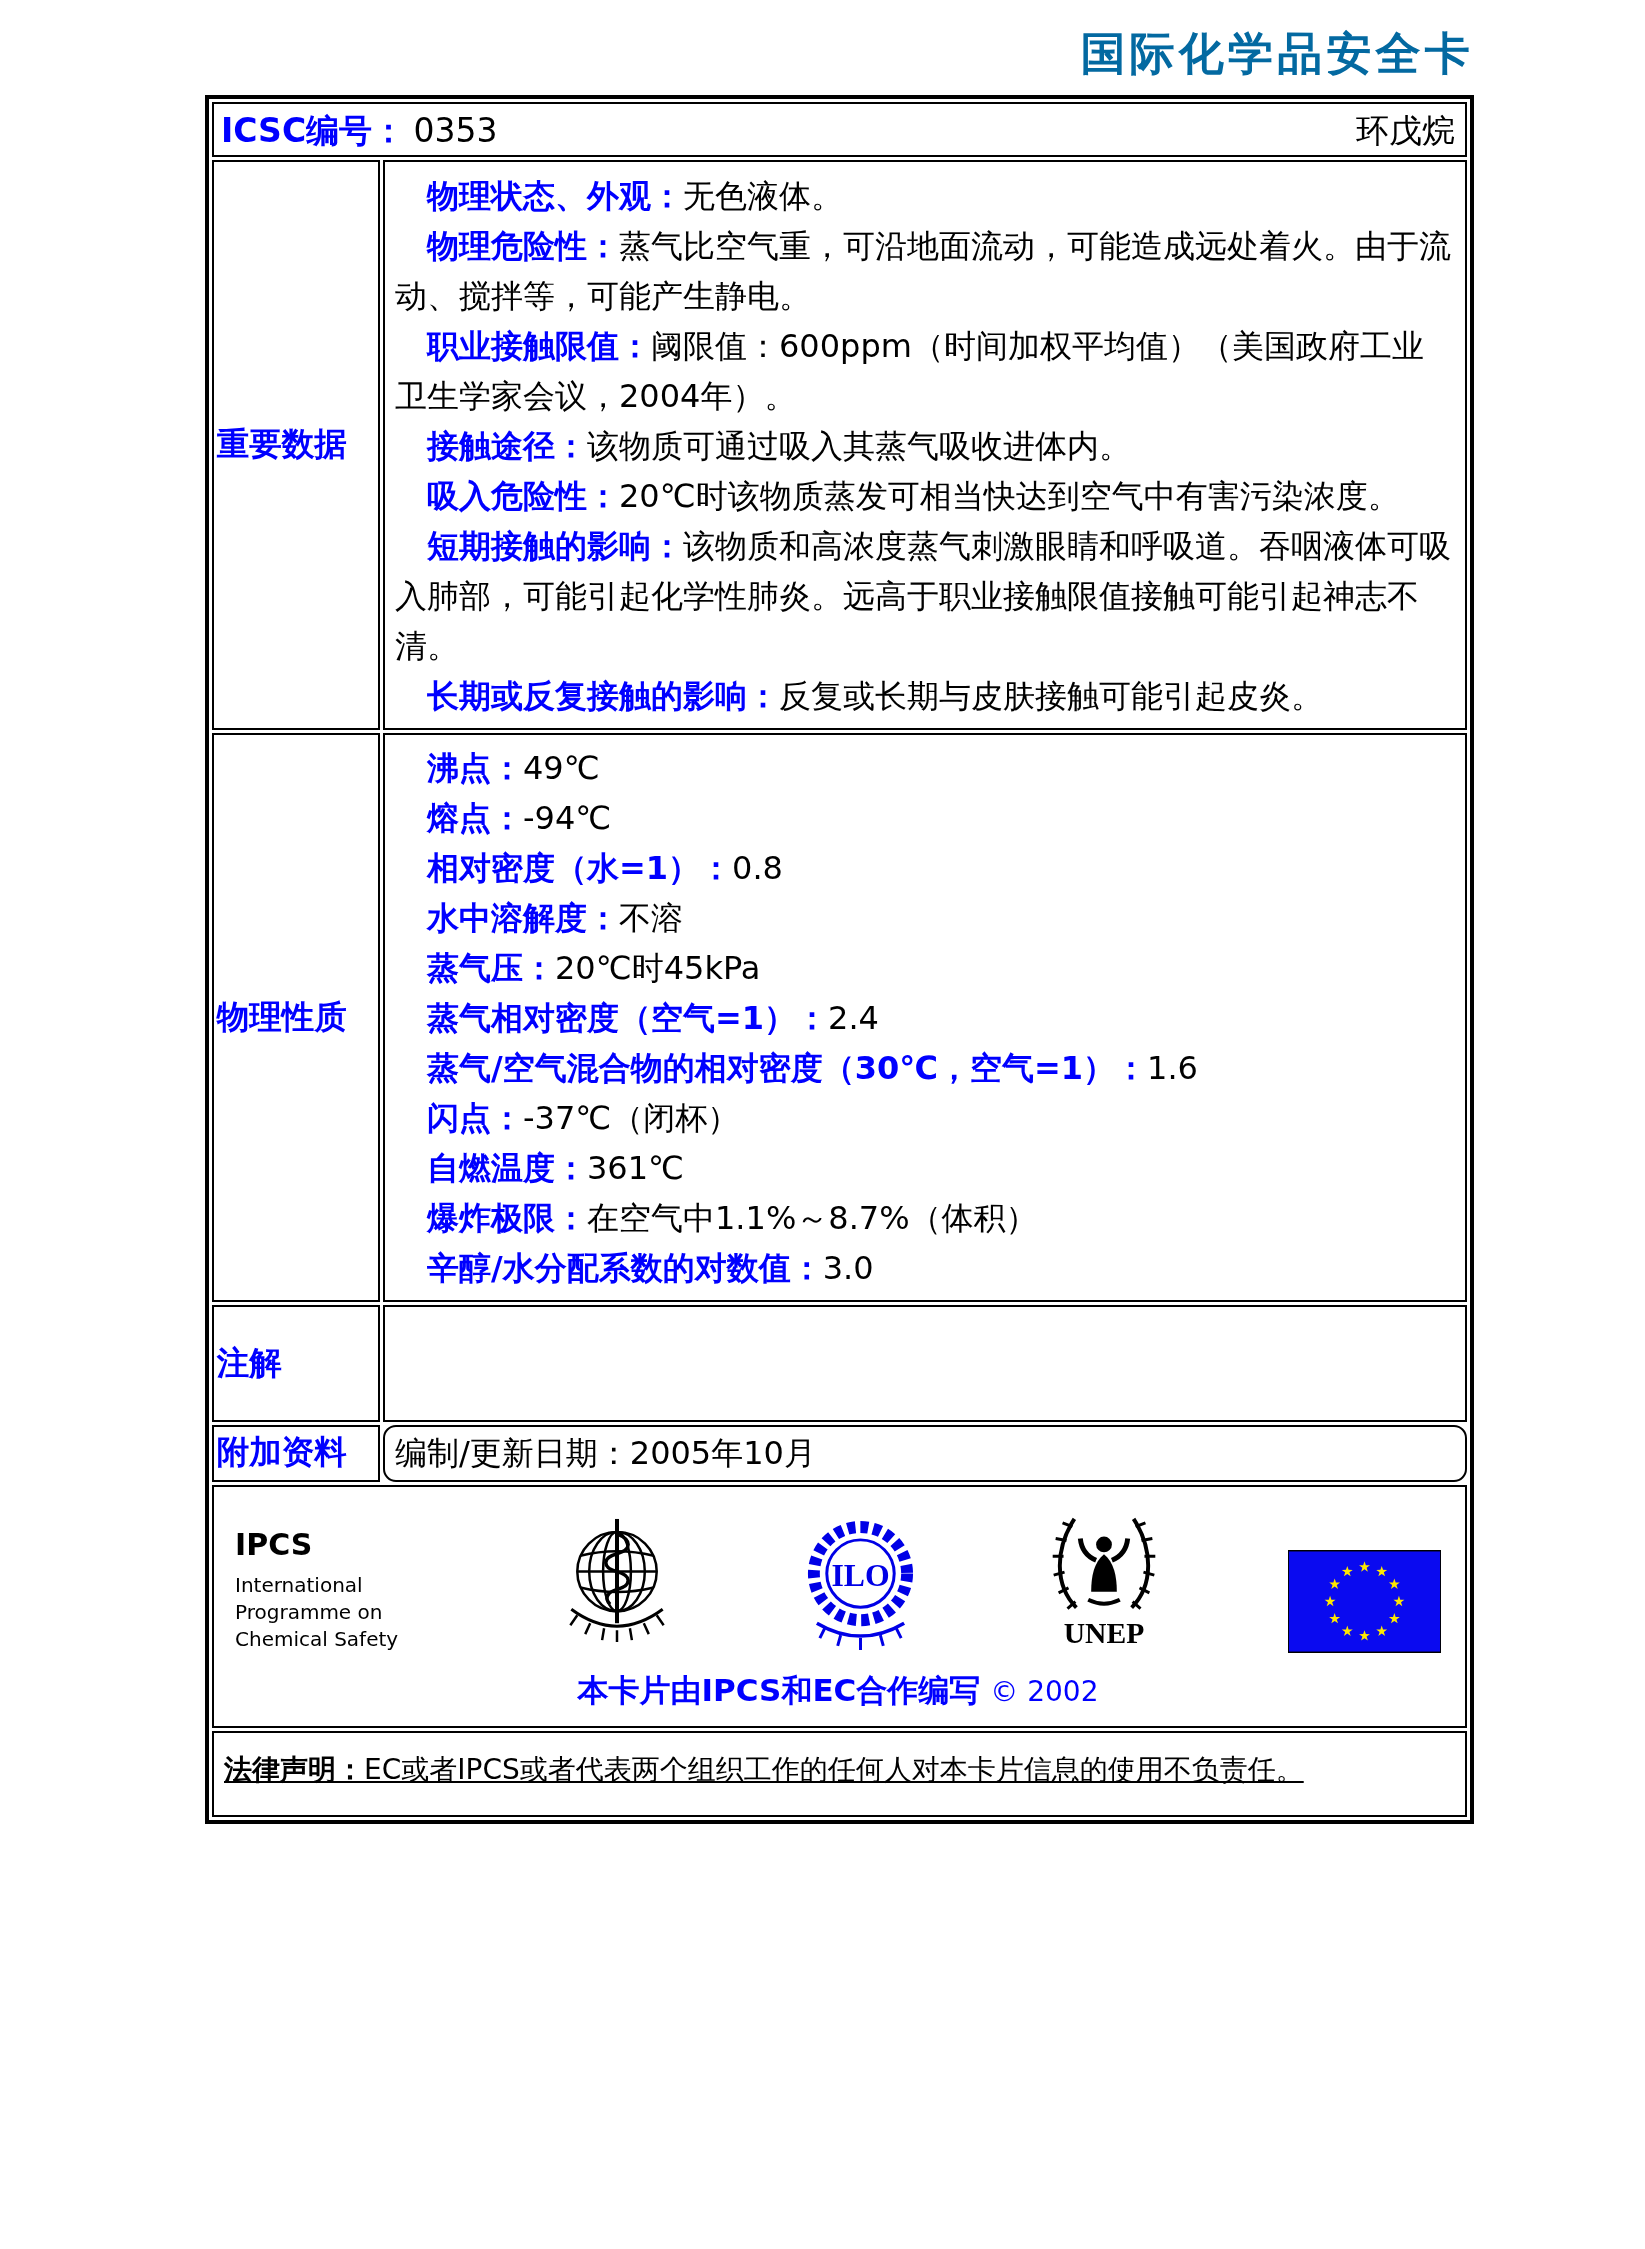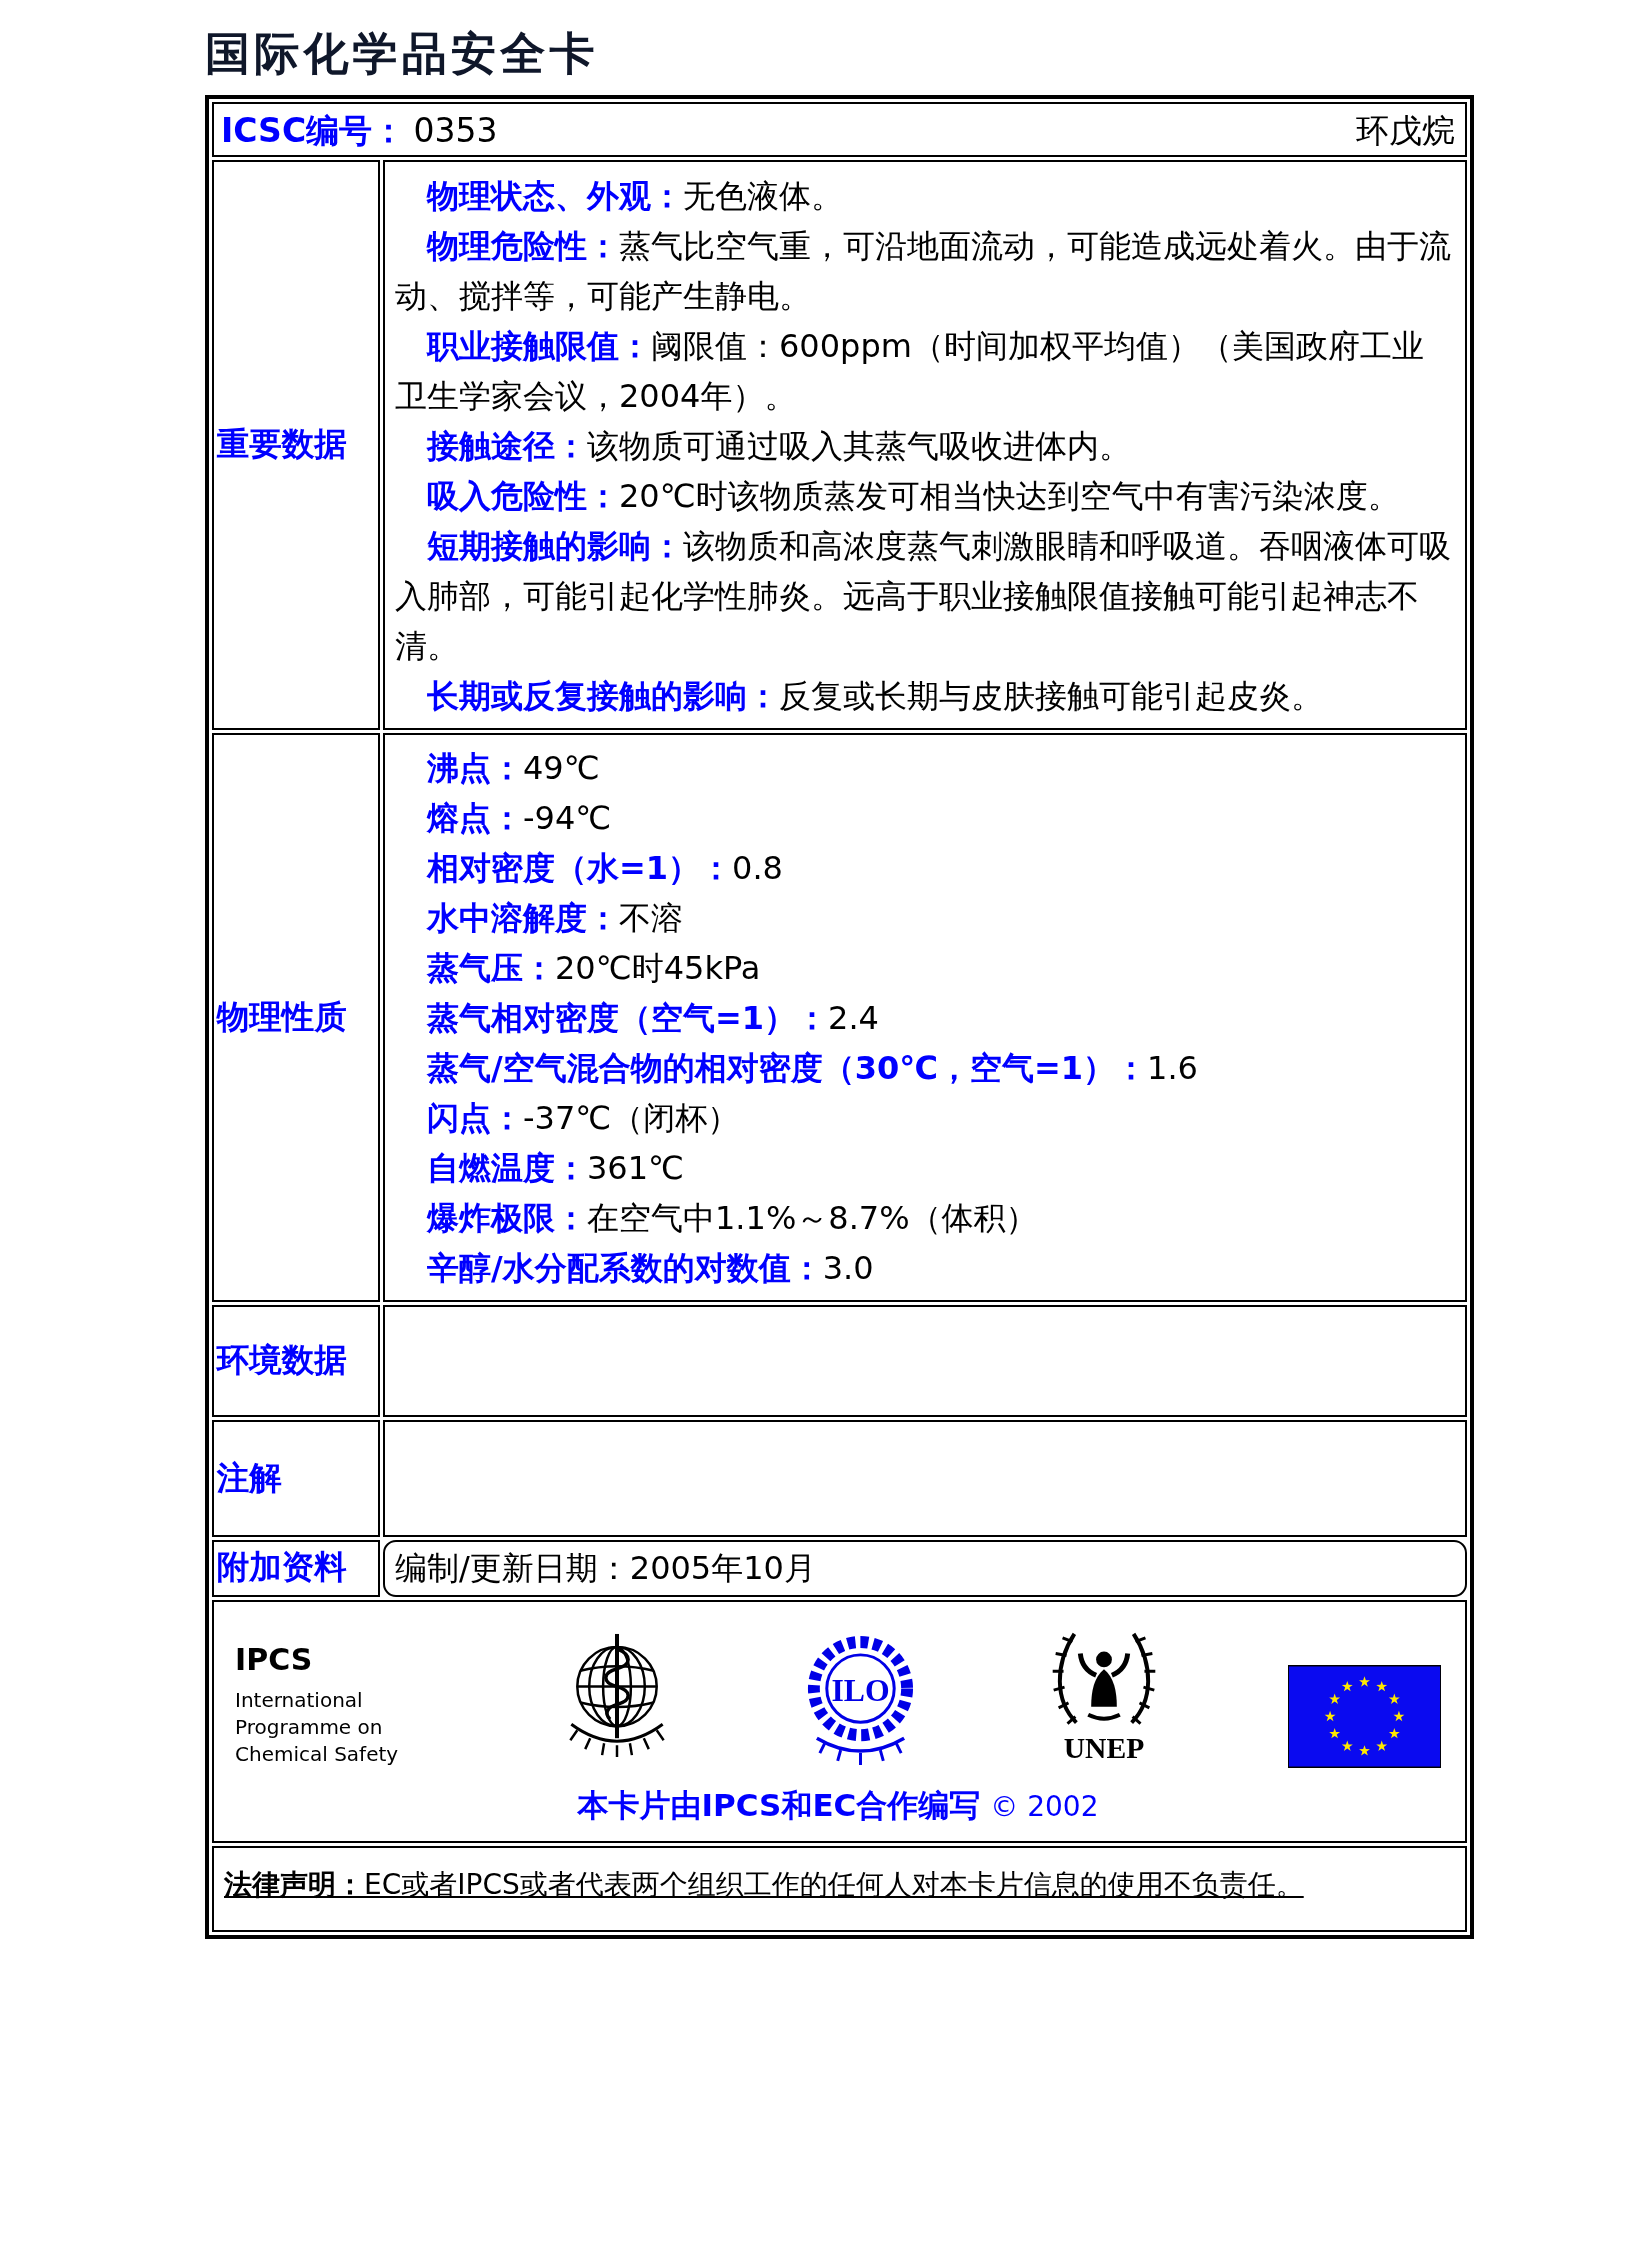--- a/index.html
+++ b/index.html
@@ -6,22 +6,22 @@
   html, body { background: #ffffff; }
   body {
     width: 1646px; height: 2250px;
     font-family: "DejaVu Sans", sans-serif;
     color: #000;
     position: relative;
     overflow: hidden;
   }
   .page-title {
     margin: 24px 172px 11.3px 205px;
-    text-align: left;
-    color: #0f172a;
+    text-align: right;
+    color: #0369a1;
     font-size: 45px;
     font-weight: bold;
     letter-spacing: 4.2px;
   }
   .card {
     margin: 0 172px 0 205px;
     border: 4.2px solid #000000;
     background: #ffffff;
   }
   table.icsc-table {
@@ -122,24 +122,20 @@
         <div><span class="entry-field">蒸气压：</span><span class="entry-value">20℃时45kPa</span></div>
         <div><span class="entry-field">蒸气相对密度（空气=1）：</span><span class="entry-value">2.4</span></div>
         <div><span class="entry-field">蒸气/空气混合物的相对密度（30℃，空气=1）：</span><span class="entry-value">1.6</span></div>
         <div><span class="entry-field">闪点：</span><span class="entry-value">-37℃（闭杯）</span></div>
         <div><span class="entry-field">自燃温度：</span><span class="entry-value">361℃</span></div>
         <div><span class="entry-field">爆炸极限：</span><span class="entry-value">在空气中1.1%～8.7%（体积）</span></div>
         <div><span class="entry-field">辛醇/水分配系数的对数值：</span><span class="entry-value">3.0</span></div>
       </td>
     </tr>
 
-    <tr>
-      <td class="label-cell">环境数据</td>
-      <td class="content-cell env-cell"></td>
-    </tr>
 
     <tr>
       <td class="label-cell">注解</td>
       <td class="content-cell notes-cell"></td>
     </tr>
 
     <tr>
       <td class="label-cell">附加资料</td>
       <td class="addl-cell">编制/更新日期：2005年10月</td>
     </tr>

